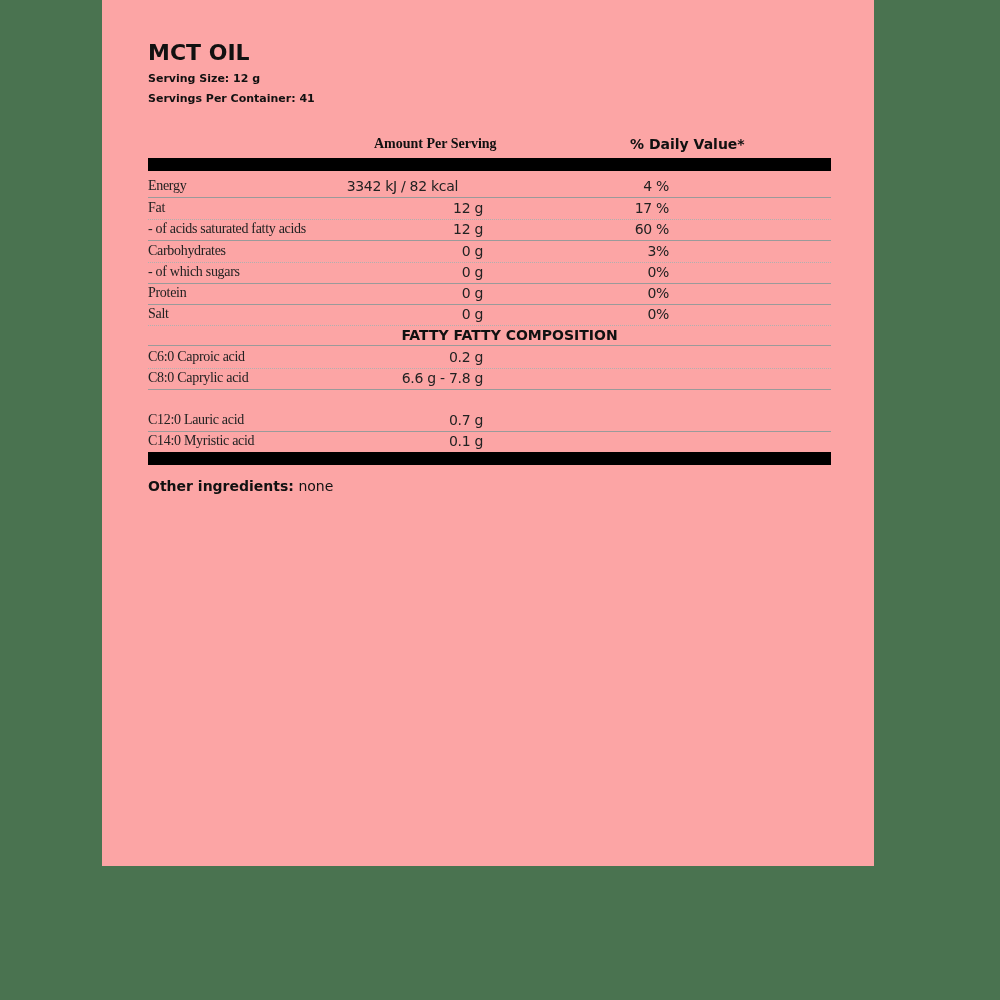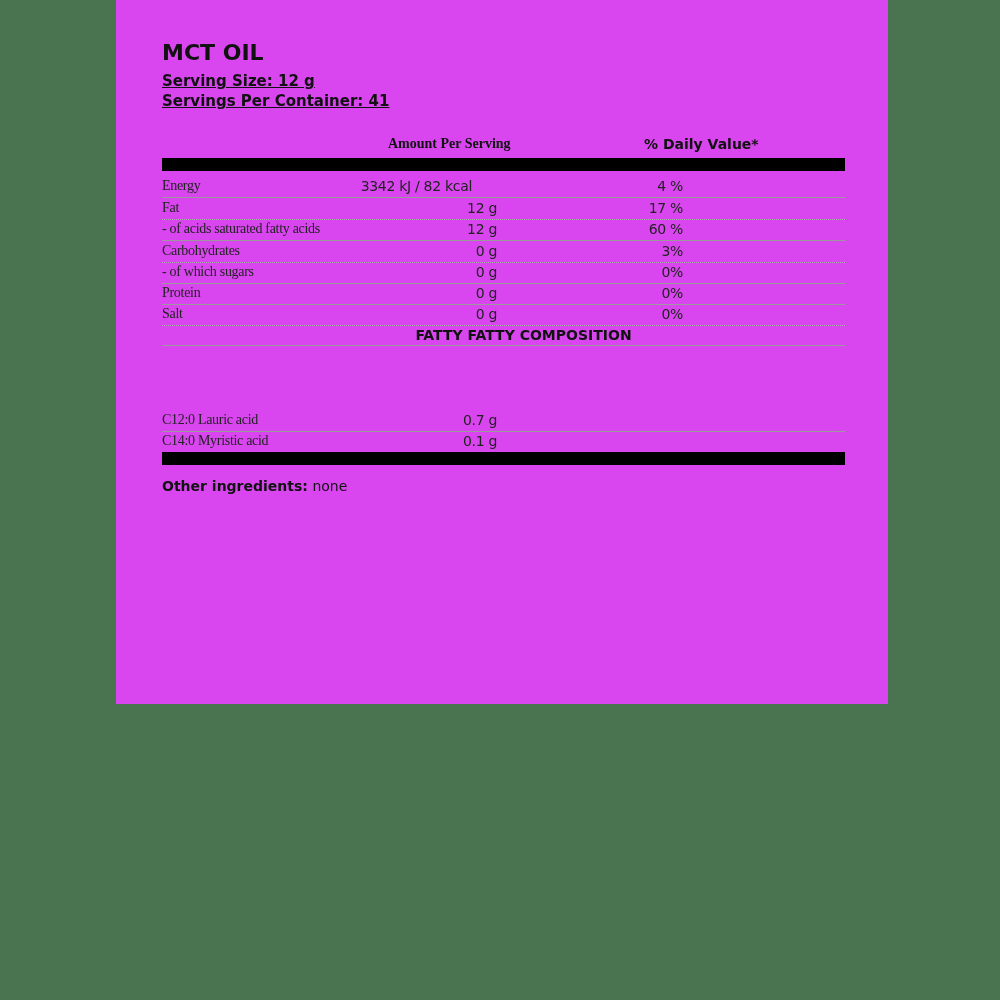--- a/index.html
+++ b/index.html
@@ -6,37 +6,36 @@
     body {
       width: 1000px; height: 1000px;
       background: #4a7350;
       position: relative;
       overflow: hidden;
       font-family: "DejaVu Sans", sans-serif;
       color: #1a1a1a;
     }
     .page {
       position: absolute;
-      left: 116px; top: 0;
-      width: 772px; height: 704px;
-      background: #d946ef;
+      left: 102px; top: 0;
+      width: 772px; height: 866px;
+      background: #fca5a5;
     }
     .title {
       position: absolute;
       left: 46px; top: 40px;
       font-size: 22px; font-weight: bold;
       letter-spacing: 0px;
       color: #111;
     }
     .meta {
       position: absolute;
       left: 46px;
-      font-size: 15px; font-weight: bold;
+      font-size: 11px; font-weight: bold;
       color: #111;
-      text-decoration: underline;
     }
     .meta.l1 { top: 72px; }
     .meta.l2 { top: 92px; }
 
     .colhead {
       position: absolute; top: 136px;
       font-size: 14px; font-weight: bold; color: #111;
     }
     .colhead.amount { left: 272px; font-family: Liberation Serif, serif; }
     .colhead.dv { left: 497px; margin-left: 31px; }
@@ -117,20 +116,28 @@
     <span class="pct">0%</span>
   </div>
   <div class="row dotted" style="top:304px">
     <span class="name">Salt</span>
     <span class="amt">0 g</span>
     <span class="pct">0%</span>
   </div>
 
   <div class="section-head" style="top:325px">FATTY FATTY COMPOSITION</div>
 
+  <div class="row dotted" style="top:347px">
+    <span class="name">C6:0 Caproic acid</span>
+    <span class="amt">0.2 g</span>
+  </div>
+  <div class="row solid" style="top:368px">
+    <span class="name">C8:0 Caprylic acid</span>
+    <span class="amt">6.6 g - 7.8 g</span>
+  </div>
   <div class="row solid" style="top:410px">
     <span class="name">C12:0 Lauric acid</span>
     <span class="amt">0.7 g</span>
   </div>
   <div class="row" style="top:431px">
     <span class="name">C14:0 Myristic acid</span>
     <span class="amt">0.1 g</span>
   </div>
 
   <div class="thickbar bottom"></div>

